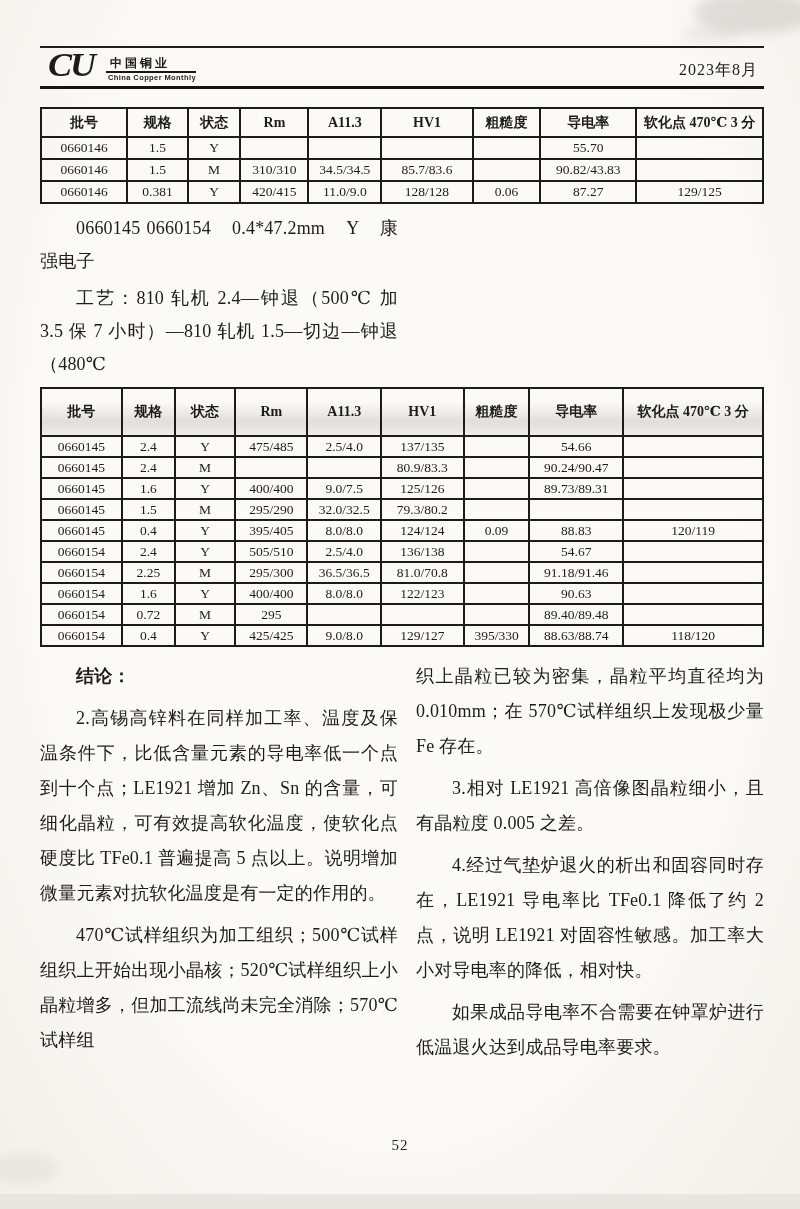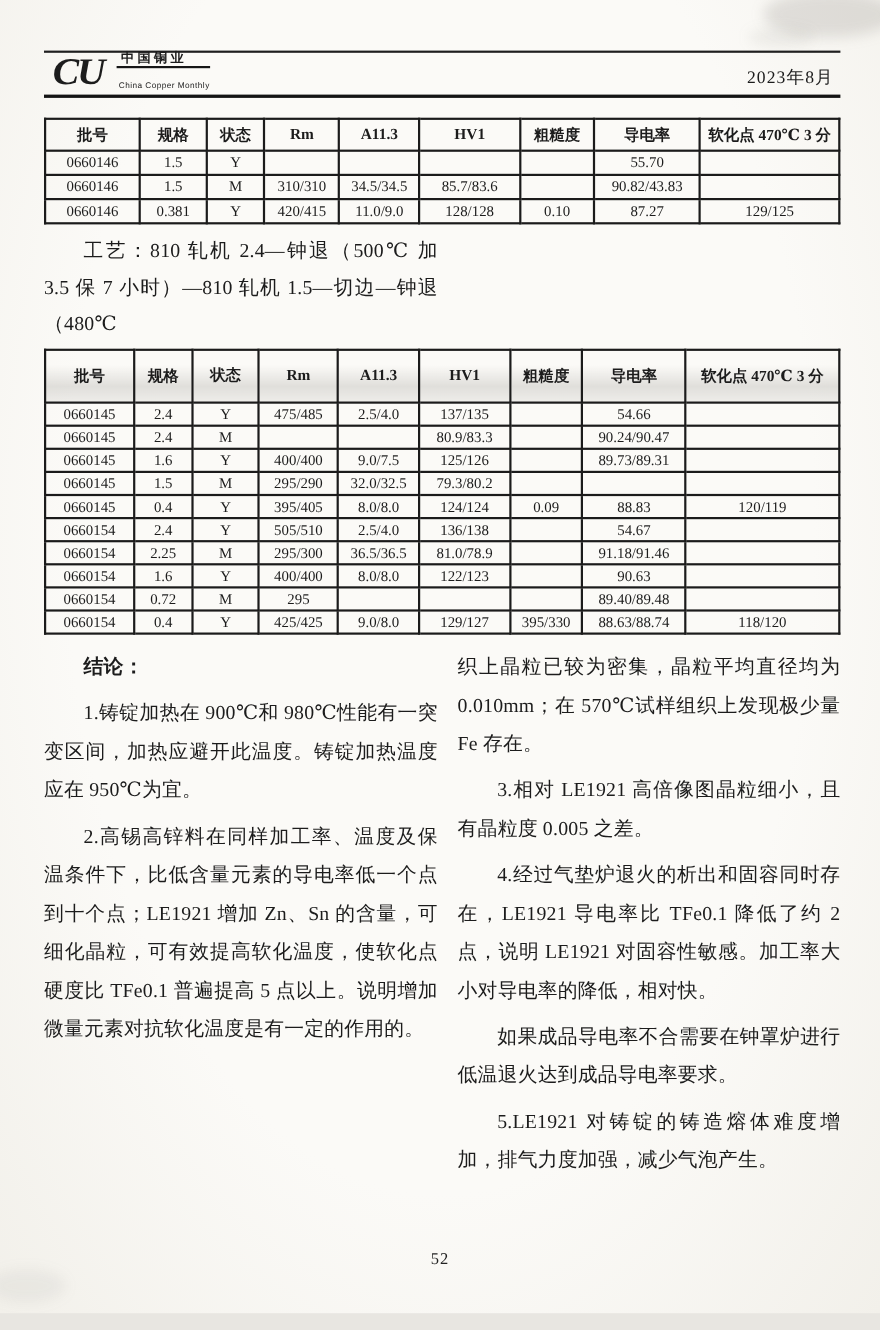--- a/index.html
+++ b/index.html
@@ -36,23 +36,23 @@
     font-size:36px;font-weight:bold;font-style:italic;
     letter-spacing:-2px;transform:scaleY(.95);
   }
   .logo-side{display:flex;flex-direction:column;margin-left:12px;margin-bottom:2px;}
   .logo-cn{
     font-size:12px;font-weight:bold;letter-spacing:3px;
     font-family:"Liberation Sans","DejaVu Sans",sans-serif;
     border-bottom:2px solid #161616;padding:0 4px 2px 4px;
   }
   .logo-en{
-    font-size:7.5px;font-weight:normal;letter-spacing:.4px;
+    font-size:7.5px;font-weight:bold;letter-spacing:.4px;
     font-family:"Liberation Sans","DejaVu Sans",sans-serif;
-    padding:12px 0 0 2px;
+    padding:1px 0 0 2px;
   }
   .issue-date{font-size:16px;font-weight:500;letter-spacing:1px;padding-bottom:2px;}
 
   
   table.dtable{
     width:100%;border-collapse:collapse;table-layout:fixed;
     border:2px solid #161616;
     font-size:13.5px;
     padding-left:20px;
   }
@@ -157,29 +157,30 @@
         <td>90.82/43.83</td>
         <td></td>
       </tr>
       <tr>
         <td>0660146</td>
         <td>0.381</td>
         <td>Y</td>
         <td>420/415</td>
         <td>11.0/9.0</td>
         <td>128/128</td>
-        <td>0.10</td>
+        <td>0.06</td>
         <td>87.27</td>
         <td>129/125</td>
       </tr>
     </tbody>
   </table>
 
   <section class="twocol mid">
     <div class="col left">
+      <p class="indent">0660145 0660154　0.4*47.2mm　Y　康强电子</p>
       <p class="indent">工艺：810 轧机 2.4—钟退（500℃ 加 3.5 保 7 小时）—810 轧机 1.5—切边—钟退（480℃</p>
     </div>
   </section>
 
   <table class="dtable t2">
     <thead>
       <tr>
         <th class="c1">批号</th>
         <th class="c2">规格</th>
         <th class="c3 wrapcol">状态</th>
@@ -257,21 +258,21 @@
         <td></td>
         <td>54.67</td>
         <td></td>
       </tr>
       <tr>
         <td>0660154</td>
         <td>2.25</td>
         <td>M</td>
         <td>295/300</td>
         <td>36.5/36.5</td>
-        <td>81.0/78.9</td>
+        <td>81.0/70.8</td>
         <td></td>
         <td>91.18/91.46</td>
         <td></td>
       </tr>
       <tr>
         <td>0660154</td>
         <td>1.6</td>
         <td>Y</td>
         <td>400/400</td>
         <td>8.0/8.0</td>
@@ -301,26 +302,25 @@
         <td>395/330</td>
         <td>88.63/88.74</td>
         <td>118/120</td>
       </tr>
     </tbody>
   </table>
 
   <section class="twocol concl">
     <div class="col left">
       <p class="indent bold">结论：</p>
-      <p class="indent">1.铸锭加热在 900℃和 980℃性能有一突变区间，加热应避开此温度。铸锭加热温度应在 950℃为宜。</p>
       <p class="indent">2.高锡高锌料在同样加工率、温度及保温条件下，比低含量元素的导电率低一个点到十个点；LE1921 增加 Zn、Sn 的含量，可细化晶粒，可有效提高软化温度，使软化点硬度比 TFe0.1 普遍提高 5 点以上。说明增加微量元素对抗软化温度是有一定的作用的。</p>
+      <p class="indent">470℃试样组织为加工组织；500℃试样组织上开始出现小晶核；520℃试样组织上小晶粒增多，但加工流线尚未完全消除；570℃试样组</p>
     </div>
     <div class="col right">
       <p>织上晶粒已较为密集，晶粒平均直径均为 0.010mm；在 570℃试样组织上发现极少量 Fe 存在。</p>
       <p class="indent">3.相对 LE1921 高倍像图晶粒细小，且有晶粒度 0.005 之差。</p>
       <p class="indent">4.经过气垫炉退火的析出和固容同时存在，LE1921 导电率比 TFe0.1 降低了约 2 点，说明 LE1921 对固容性敏感。加工率大小对导电率的降低，相对快。</p>
       <p class="indent">如果成品导电率不合需要在钟罩炉进行低温退火达到成品导电率要求。</p>
-      <p class="indent">5.LE1921 对铸锭的铸造熔体难度增加，排气力度加强，减少气泡产生。</p>
     </div>
   </section>
 
   <div class="pagefoot">52</div>
 </div>
 
 </body></html>

